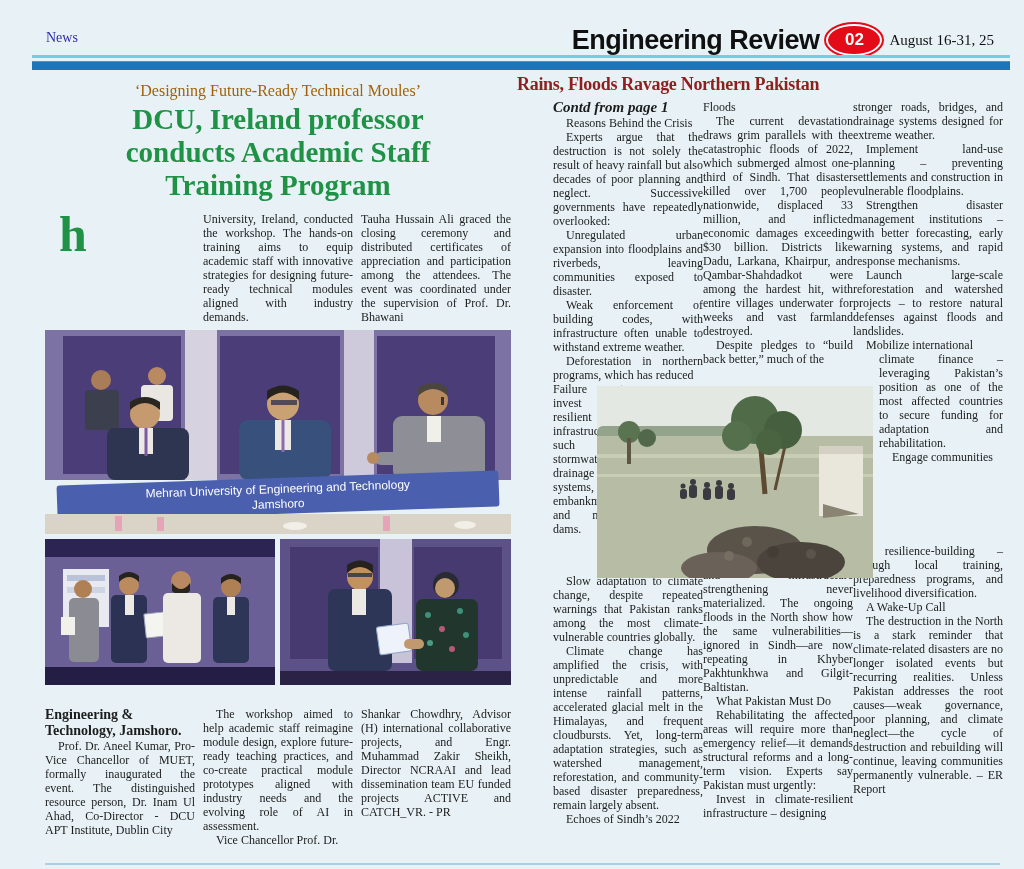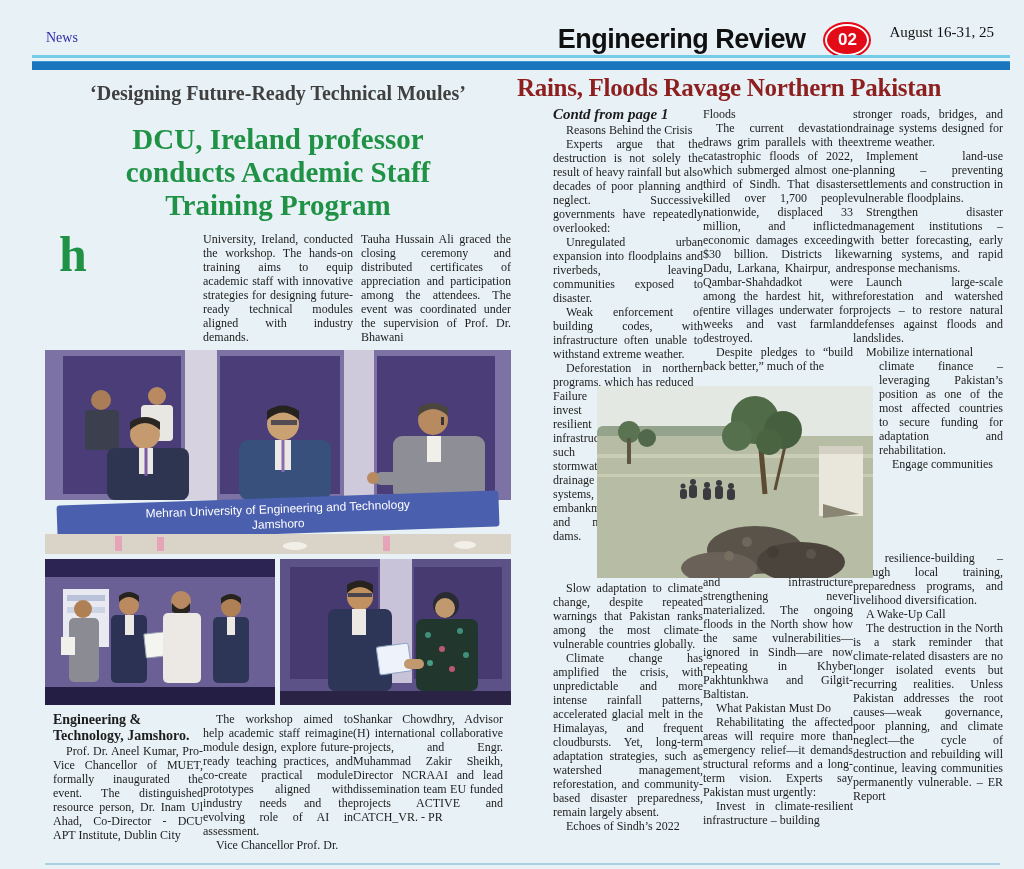--- a/index.html
+++ b/index.html
@@ -1,50 +1,50 @@
 <!DOCTYPE html>
 <html><head>
 <meta charset="utf-8">
 <style>
   * { margin:0; padding:0; box-sizing:border-box; }
   body { font-family:"Liberation Serif", serif; }
   .page { position:relative; width:1024px; height:869px; background:#e8f2f6; overflow:hidden; }
 
   
   .news-label { position:absolute; left:46px; top:30px; font-size:14px; color:#2d2da8; }
-  .masthead-row { position:absolute; right:30px; top:24px; display:flex; align-items:flex-start; gap:20px; }
+  .masthead-row { position:absolute; right:30px; top:24px; display:flex; align-items:center; gap:7px; }
   .masthead { font-family:"Liberation Sans", sans-serif; font-weight:bold; font-size:27px; color:#101010; letter-spacing:-0.5px; }
-  .issue-badge { width:44px; height:32px; border-radius:50%; background:#e30b17; border:2px solid #fff;
+  .issue-badge { width:56px; height:32px; border-radius:50%; background:#e30b17; border:2px solid #fff;
                  box-shadow:0 0 0 2px #e30b17; display:flex; align-items:center; justify-content:center;
                  color:#fff; font-family:"Liberation Sans", sans-serif; font-weight:bold; font-size:17px; }
   .issue-date { font-family:Liberation Serif, serif; font-size:15px; color:#111; }
   .rule-teal { position:absolute; left:32px; right:14px; top:55px; height:3px; background:#74cce6; }
   .rule-blue { position:absolute; left:32px; right:14px; top:61px; height:9px; background:#1b75bc; border-top:1px solid #3e96d4; }
   .rule-bottom { position:absolute; left:45px; right:24px; bottom:4px; height:2px; background:#a9cfe2; }
 
   
   .col { width:150px; font-size:12px; line-height:14px; color:#1c1c1c; text-align:justify; }
   .para { text-indent:13px; }
   .cont > .para:first-child { text-indent:0; }
 
   
   .left-article { position:absolute; left:45px; top:82px; width:466px; }
-  .kicker { text-align:center; font-size:20px; font-weight:bold; color:#404040; }
-  .headline-green { text-align:center; font-size:29px; line-height:33px; font-weight:bold; color:#1f9246; margin-top:18px; }
+  .kicker { text-align:center; font-size:16px; font-weight:normal; color:#a16207; }
+  .headline-green { text-align:center; font-size:29px; line-height:33px; font-weight:bold; color:#1f9246; margin-top:3px; }
   .row3 { display:flex; justify-content:space-between; margin-top:10px; }
   .dropcap { float:left; font-size:50px; line-height:40px; font-weight:bold; color:#1f9246; margin:2px 5px 0 14px; }
   .lead-bold { font-weight:bold; font-size:14px; line-height:16px; text-indent:0; text-align:left; }
 
   .photo-frame { margin-top:6px; }
   .photo-row { display:flex; gap:5px; margin-top:5px; }
   svg { display:block; }
 
   
   .right-article { position:absolute; left:517px; top:74px; width:486px; }
-  .headline-maroon { font-size:25px; font-weight:bold; color:#8e1f1f; letter-spacing:-0.3px; }
+  .headline-maroon { font-size:18px; font-weight:bold; color:#8e1f1f; letter-spacing:-0.3px; }
   .r-cols { display:flex; justify-content:flex-end; margin-top:5px; }
   .contd { font-size:15px; font-weight:bold; font-style:italic; text-align:left; text-indent:0; margin-bottom:2px; }
   .narrow-left { width:76px; min-height:192px; }
   .narrow-right { width:124px; margin-left:auto; min-height:192px; }
   .photo-spacer { height:188px; }
   .flood-photo { position:absolute; left:80px; top:312px; width:276px; height:192px; }
 </style>
 </head>
 <body>
 
@@ -171,21 +171,21 @@
         <circle cx="148" cy="76" r="3" fill="#3f8f7a"></circle>
           <circle cx="162" cy="90" r="3" fill="#b85a74"></circle>
           <circle cx="180" cy="72" r="3" fill="#3f8f7a"></circle>
           <circle cx="172" cy="110" r="3" fill="#b85a74"></circle>
           <circle cx="150" cy="104" r="3" fill="#4a9a84"></circle>
           <circle cx="186" cy="96" r="3" fill="#3f8f7a"></circle>
         <rect x="124" y="100" width="20" height="10" rx="5" fill="#c09a6e"></rect>
       </svg>
     </div>
 
-    <div class="row3" style="margin-top:7px;justify-content:center;">
+    <div class="row3" style="margin-top:22px;">
       <div class="col">
         <div class="lead-bold">Engineering &amp; Technology, Jamshoro.</div>
         <div class="paras">
             <p class="para">Prof. Dr. Aneel Kumar, Pro-Vice Chancellor of MUET, formally inaugurated the event. The distinguished resource person, Dr. Inam Ul Ahad, Co-Director - DCU APT Institute, Dublin City</p>
           </div>
       </div>
       <div class="col">
           <p class="para">The workshop aimed to help academic staff reimagine module design, explore future-ready teaching practices, and co-create practical module prototypes aligned with industry needs and the evolving role of AI in assessment.</p>
           <p class="para">Vice Chancellor Prof. Dr.</p>
         </div>
@@ -222,21 +222,21 @@
         <div class="cont">
             <p class="para">Floods</p>
             <p class="para">The current devastation draws grim parallels with the catastrophic floods of 2022, which submerged almost one-third of Sindh. That disaster killed over 1,700 people nationwide, displaced 33 million, and inflicted economic damages exceeding $30 billion. Districts like Dadu, Larkana, Khairpur, and Qambar-Shahdadkot were among the hardest hit, with entire villages underwater for weeks and vast farmland destroyed.</p>
             <p class="para">Despite pledges to “build back better,” much of the</p>
           </div>
         <div class="photo-spacer"></div>
         <div class="cont">
             <p class="para">promised climate adaptation and infrastructure strengthening never materialized. The ongoing floods in the North show how the same vulnerabilities—ignored in Sindh—are now repeating in Khyber Pakhtunkhwa and Gilgit-Baltistan.</p>
             <p class="para">What Pakistan Must Do</p>
             <p class="para">Rehabilitating the affected areas will require more than emergency relief—it demands structural reforms and a long-term vision. Experts say Pakistan must urgently:</p>
-            <p class="para">Invest in climate-resilient infrastructure – building</p>
+            <p class="para">Invest in climate-resilient infrastructure – designing</p>
           </div>
       </div>
 
       <div class="col">
         <div class="cont">
             <p class="para">stronger roads, bridges, and drainage systems designed for extreme weather.</p>
             <p class="para">Implement land-use planning – preventing settlements and construction in vulnerable floodplains.</p>
             <p class="para">Strengthen disaster management institutions – with better forecasting, early warning systems, and rapid response mechanisms.</p>
             <p class="para">Launch large-scale reforestation and watershed projects – to restore natural defenses against floods and landslides.</p>
             <p class="para">Mobilize international</p>

